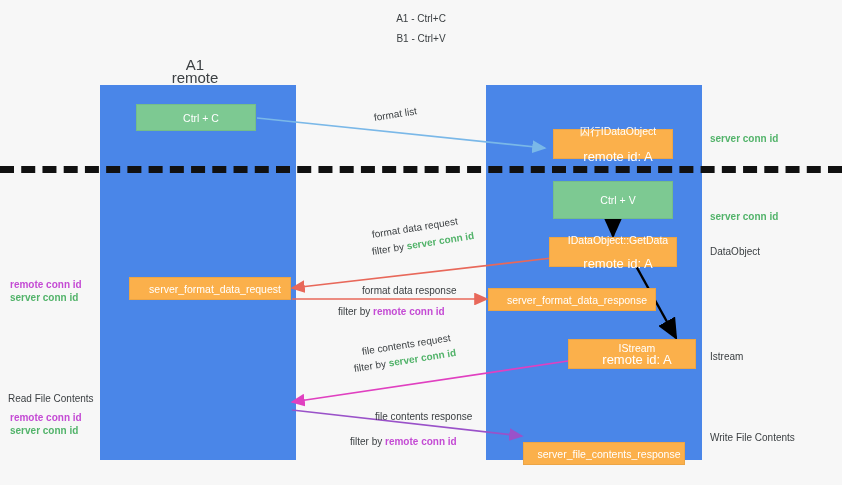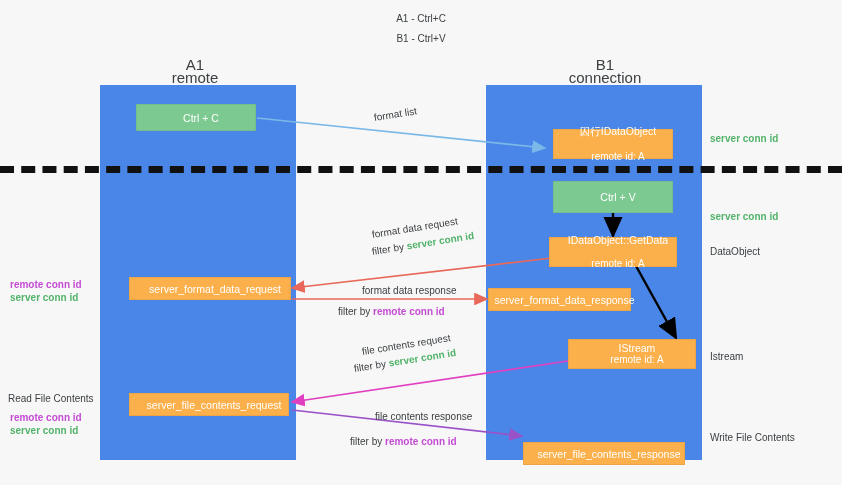--- a/index.html
+++ b/index.html
@@ -28,21 +28,21 @@
 
   .box{
     position:absolute;box-sizing:border-box;
     display:flex;flex-direction:column;align-items:center;justify-content:center;
     color:#ffffff;font-size:10.5px;line-height:12px;text-align:center;
     border:1px solid rgba(0,0,0,.06);
     padding-left:10px;
   }
   .box.green{background:#7dc992;}
   .box.orange{background:#fbb04b;}
-  .box .l2{font-size:10px;}
+  .box .l2{font-size:13px;}
 
   .lbl{
     position:absolute;font-size:10px;line-height:13px;color:#3c4043;
     white-space:nowrap;
   }
   .lbl .green-t{color:#52b36a;font-weight:bold;}
   .lbl .pink-t{color:#c44bd4;font-weight:bold;}
   .lbl.rot-up{transform:rotate(-9deg);transform-origin:left center;}
 
   .side{
@@ -60,22 +60,20 @@
 </head>
 <body>
 
 <div id="stage">
 
   <div class="title">A1 - Ctrl+C
 B1 - Ctrl+V</div>
 
   <div class="col-head" style="left:135px;top:58px;width:120px;">A1
 remote</div>
-  <div class="col-head" style="left:545px;top:58px;width:120px;">B1
-connection</div>
 
   <div class="lane" style="left:100px;top:85px;width:196px;height:375px;"></div>
   <div class="lane" style="left:486px;top:85px;width:216px;height:375px;"></div>
 
   <svg class="layer" viewBox="0 0 842 485">
     <defs>
       <marker id="ah-blue" markerWidth="9" markerHeight="8" refX="8" refY="4" orient="auto">
         <path d="M0,0 L9,4 L0,8 z" fill="#7ab8e8"></path>
       </marker>
       <marker id="ah-red" markerWidth="9" markerHeight="8" refX="8" refY="4" orient="auto">
@@ -109,45 +107,42 @@
 
   <div class="box green" style="left:136px;top:104px;width:120px;height:27px;">
     <span>Ctrl + C</span>
   </div>
 
   <div class="box orange" style="left:553px;top:129px;width:120px;height:30px;gap:14px;">
     <span>囚行IDataObject</span>
     <span class="l2">remote id: A</span>
   </div>
 
-  <div class="box green" style="left:553px;top:181px;width:120px;height:32px;">
+  <div class="box green" style="left:553px;top:181px;width:120px;height:38px;">
     <span>Ctrl + V</span>
   </div>
 
   <div class="box orange" style="left:549px;top:237px;width:128px;height:30px;gap:12px;">
     <span>IDataObject::GetData</span>
     <span class="l2">remote id: A</span>
   </div>
 
   <div class="box orange" style="left:129px;top:277px;width:162px;height:23px;">
     <span>server_format_data_request</span>
   </div>
 
-  <div class="box orange" style="left:488px;top:288px;width:143px;height:23px;">
+  <div class="box orange" style="left:488px;top:288px;width:168px;height:23px;">
     <span>server_format_data_response</span>
   </div>
 
   <div class="box orange" style="left:568px;top:339px;width:128px;height:30px;">
     <span>IStream</span>
     <span class="l2">remote id: A</span>
   </div>
 
-  <div class="box orange" style="left:129px;top:393px;width:160px;height:23px;">
-    <span>server_file_contents_request</span>
-  </div>
 
   <div class="box orange" style="left:523px;top:442px;width:162px;height:23px;">
     <span>server_file_contents_response</span>
   </div>
 
   <div class="lbl rot-up" style="left:374px;top:111px;">format list</div>
 
   <div class="lbl rot-up" style="left:372px;top:228px;">format data request</div>
   <div class="lbl rot-up" style="left:372px;top:245px;">
     <span>filter by </span><span class="green-t">server conn id</span>

